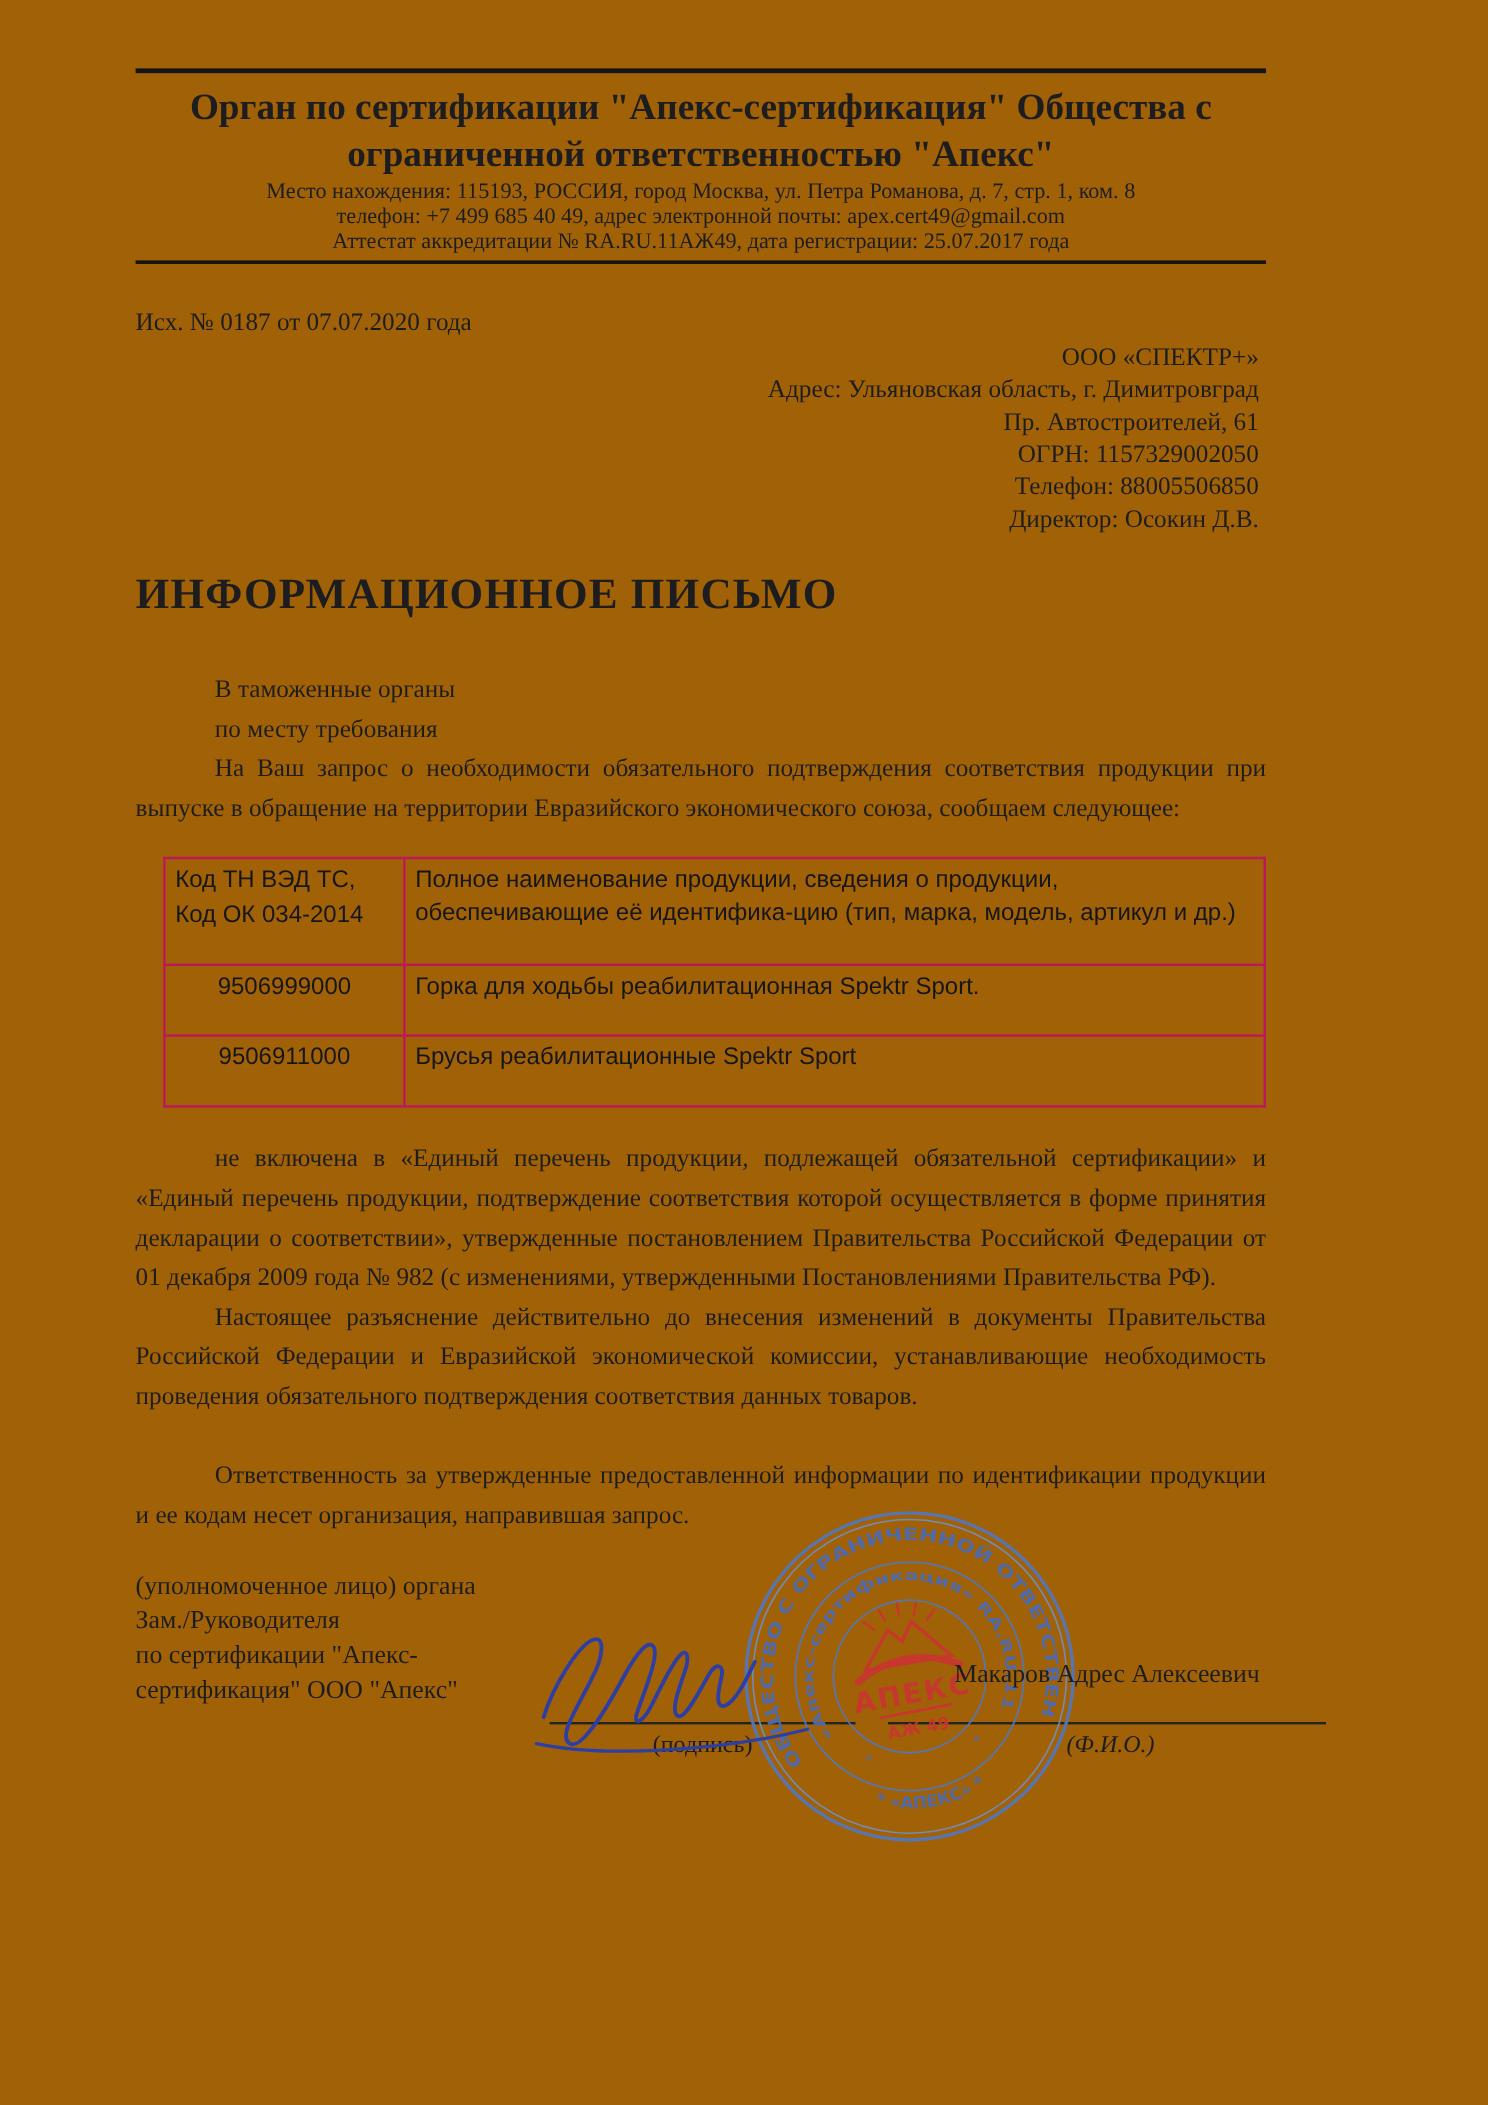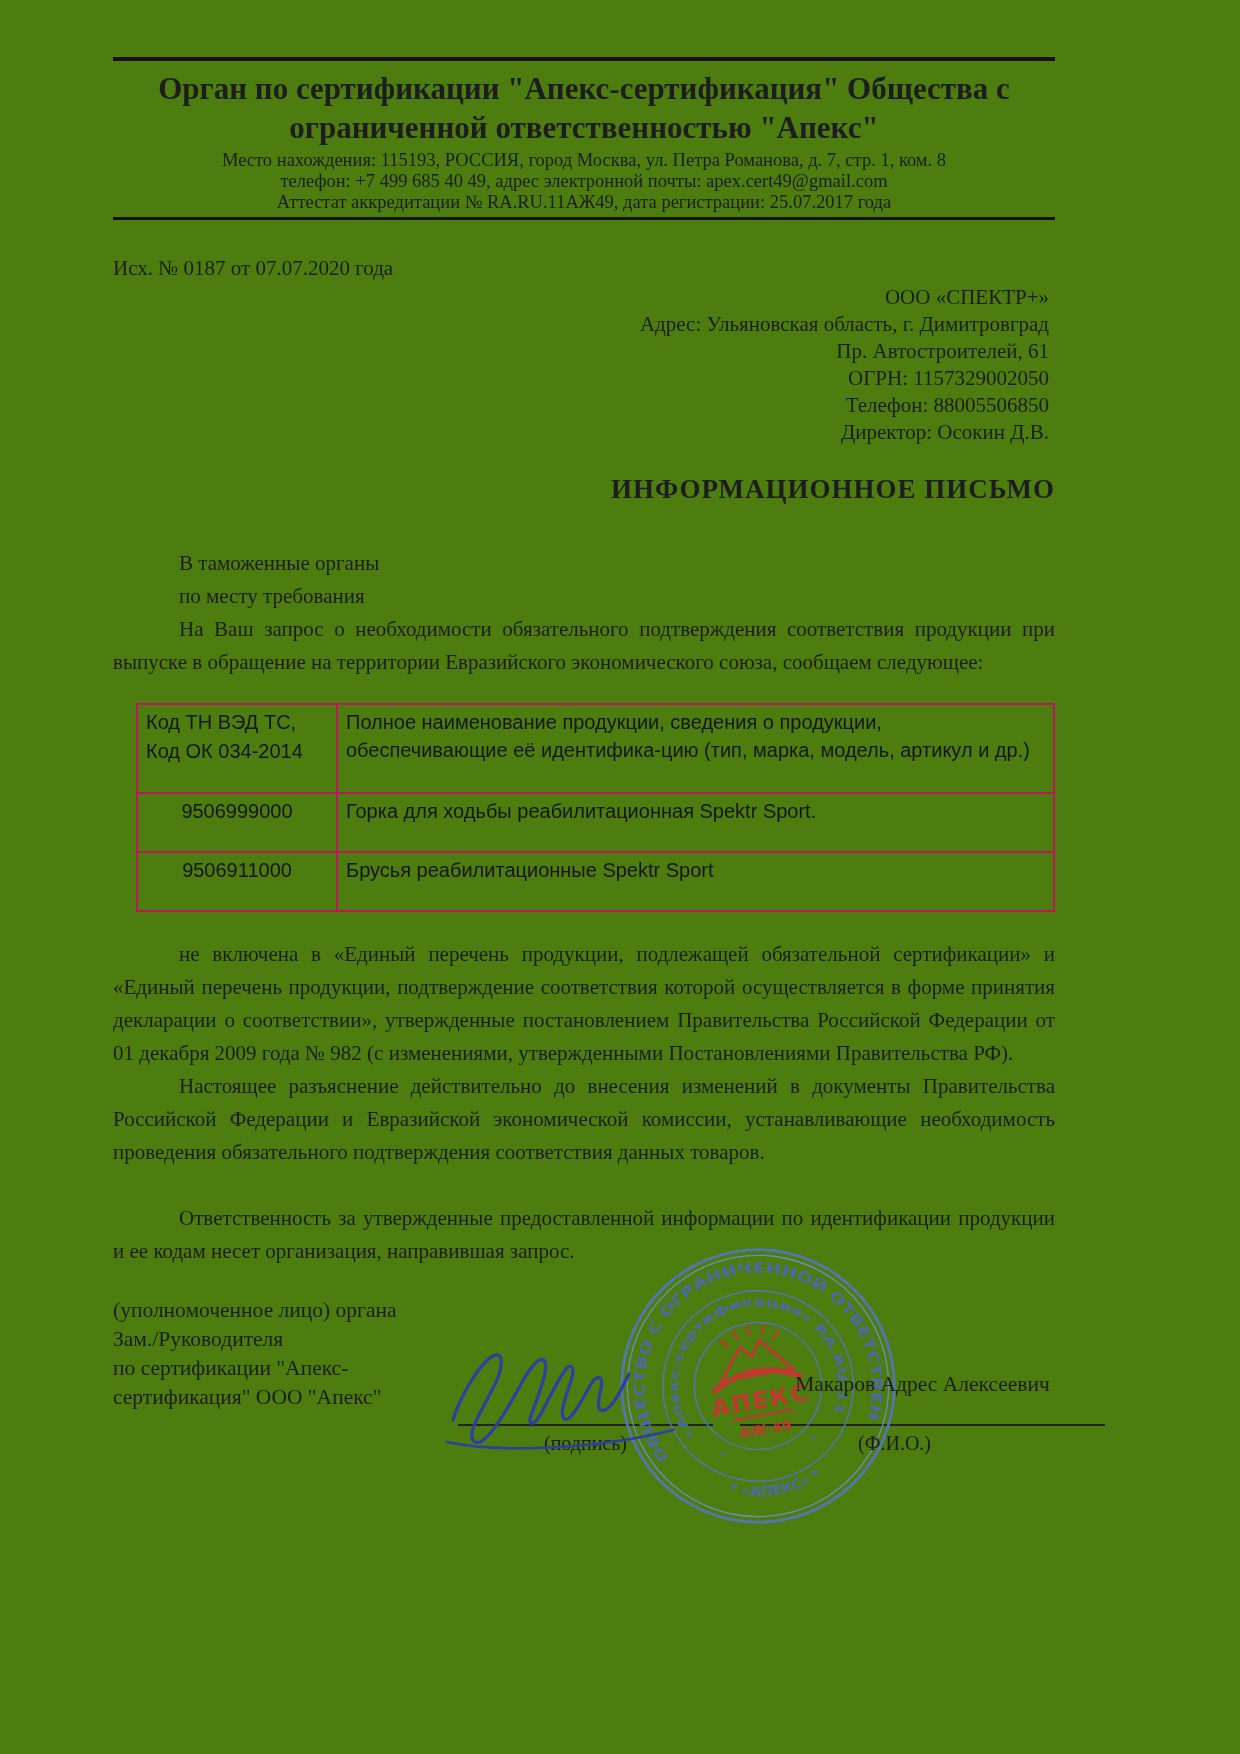--- a/index.html
+++ b/index.html
@@ -1,36 +1,36 @@
 <!DOCTYPE html>
 <html lang="ru"><head>
 <meta charset="utf-8">
 <style>
   html,body{margin:0;padding:0;background:#e8e8e8;}
   .page{
     position:relative;
     width:1240px;height:1754px;
     margin:0 auto;
-    background:#4d7c0f;
+    background:#a16207;
     font-family:"Liberation Serif","DejaVu Serif",serif;
     color:#1d1d1f;
     overflow:hidden;
   }
   .content{position:absolute;left:113px;top:0;width:942px;}
   .rule{background:#141414;}
   .rule-top{margin-top:57px;height:4px;}
   .rule-bottom{margin-top:4px;height:3px;}
   .org-name{
     margin-top:8px;text-align:center;
     font-size:31px;font-weight:bold;line-height:39px;
   }
   .addr{margin-top:3px;text-align:center;font-size:18.5px;line-height:21px;}
   .ref-line{margin-top:36px;font-size:21px;line-height:24px;}
   .recipient{margin-top:4px;text-align:right;font-size:21px;line-height:27px;padding-right:6px;}
-  .doc-title{margin-top:28px;text-align:right;font-size:27px;font-weight:bold;letter-spacing:1px;}
+  .doc-title{margin-top:28px;text-align:left;font-size:36px;font-weight:bold;letter-spacing:1px;}
   .para{font-size:21px;line-height:33px;text-align:justify;}
   .indent{text-indent:66px;}
   .to-block{margin-top:42px;}
   .to-line{font-size:21px;line-height:33px;text-indent:66px;}
   table.codes{
     margin-top:24px;margin-left:23px;
     width:919px;border-collapse:collapse;
     font-family:"Liberation Sans","DejaVu Sans",sans-serif;
     font-size:20px;line-height:28px;color:#161618;
   }
@@ -42,21 +42,21 @@
   td.code-cell{text-align:center;}
   .p-after-table{margin-top:26px;}
   .p-gap{margin-top:33px;}
   .sig-section{position:relative;margin-top:28px;height:345px;}
   .sig-left{position:absolute;left:0;top:0;width:420px;font-size:21.5px;line-height:29px;}
   .sig-line{position:absolute;top:128px;height:2px;background:#242424;z-index:1;}
   .line-left{left:345px;width:255px;}
   .line-right{left:627px;width:365px;}
   .sig-caption{position:absolute;top:134px;font-size:20px;line-height:26px;text-align:center;z-index:3;}
   .cap-left{left:345px;width:255px;}
-  .cap-right{left:599px;width:365px;}
+  .cap-right{left:630px;width:365px;font-style:italic;}
   .sig-name{position:absolute;left:627px;top:76px;width:365px;text-align:center;font-size:21.5px;z-index:3;}
   .stamp-wrap{position:absolute;left:492px;top:-50px;width:306px;height:280px;z-index:2;opacity:.93;}
   .ink-wrap{position:absolute;left:330px;top:28px;width:235px;height:135px;z-index:4;}
 </style>
 </head>
 <body>
 
 <div class="page">
   <div class="content">
 

